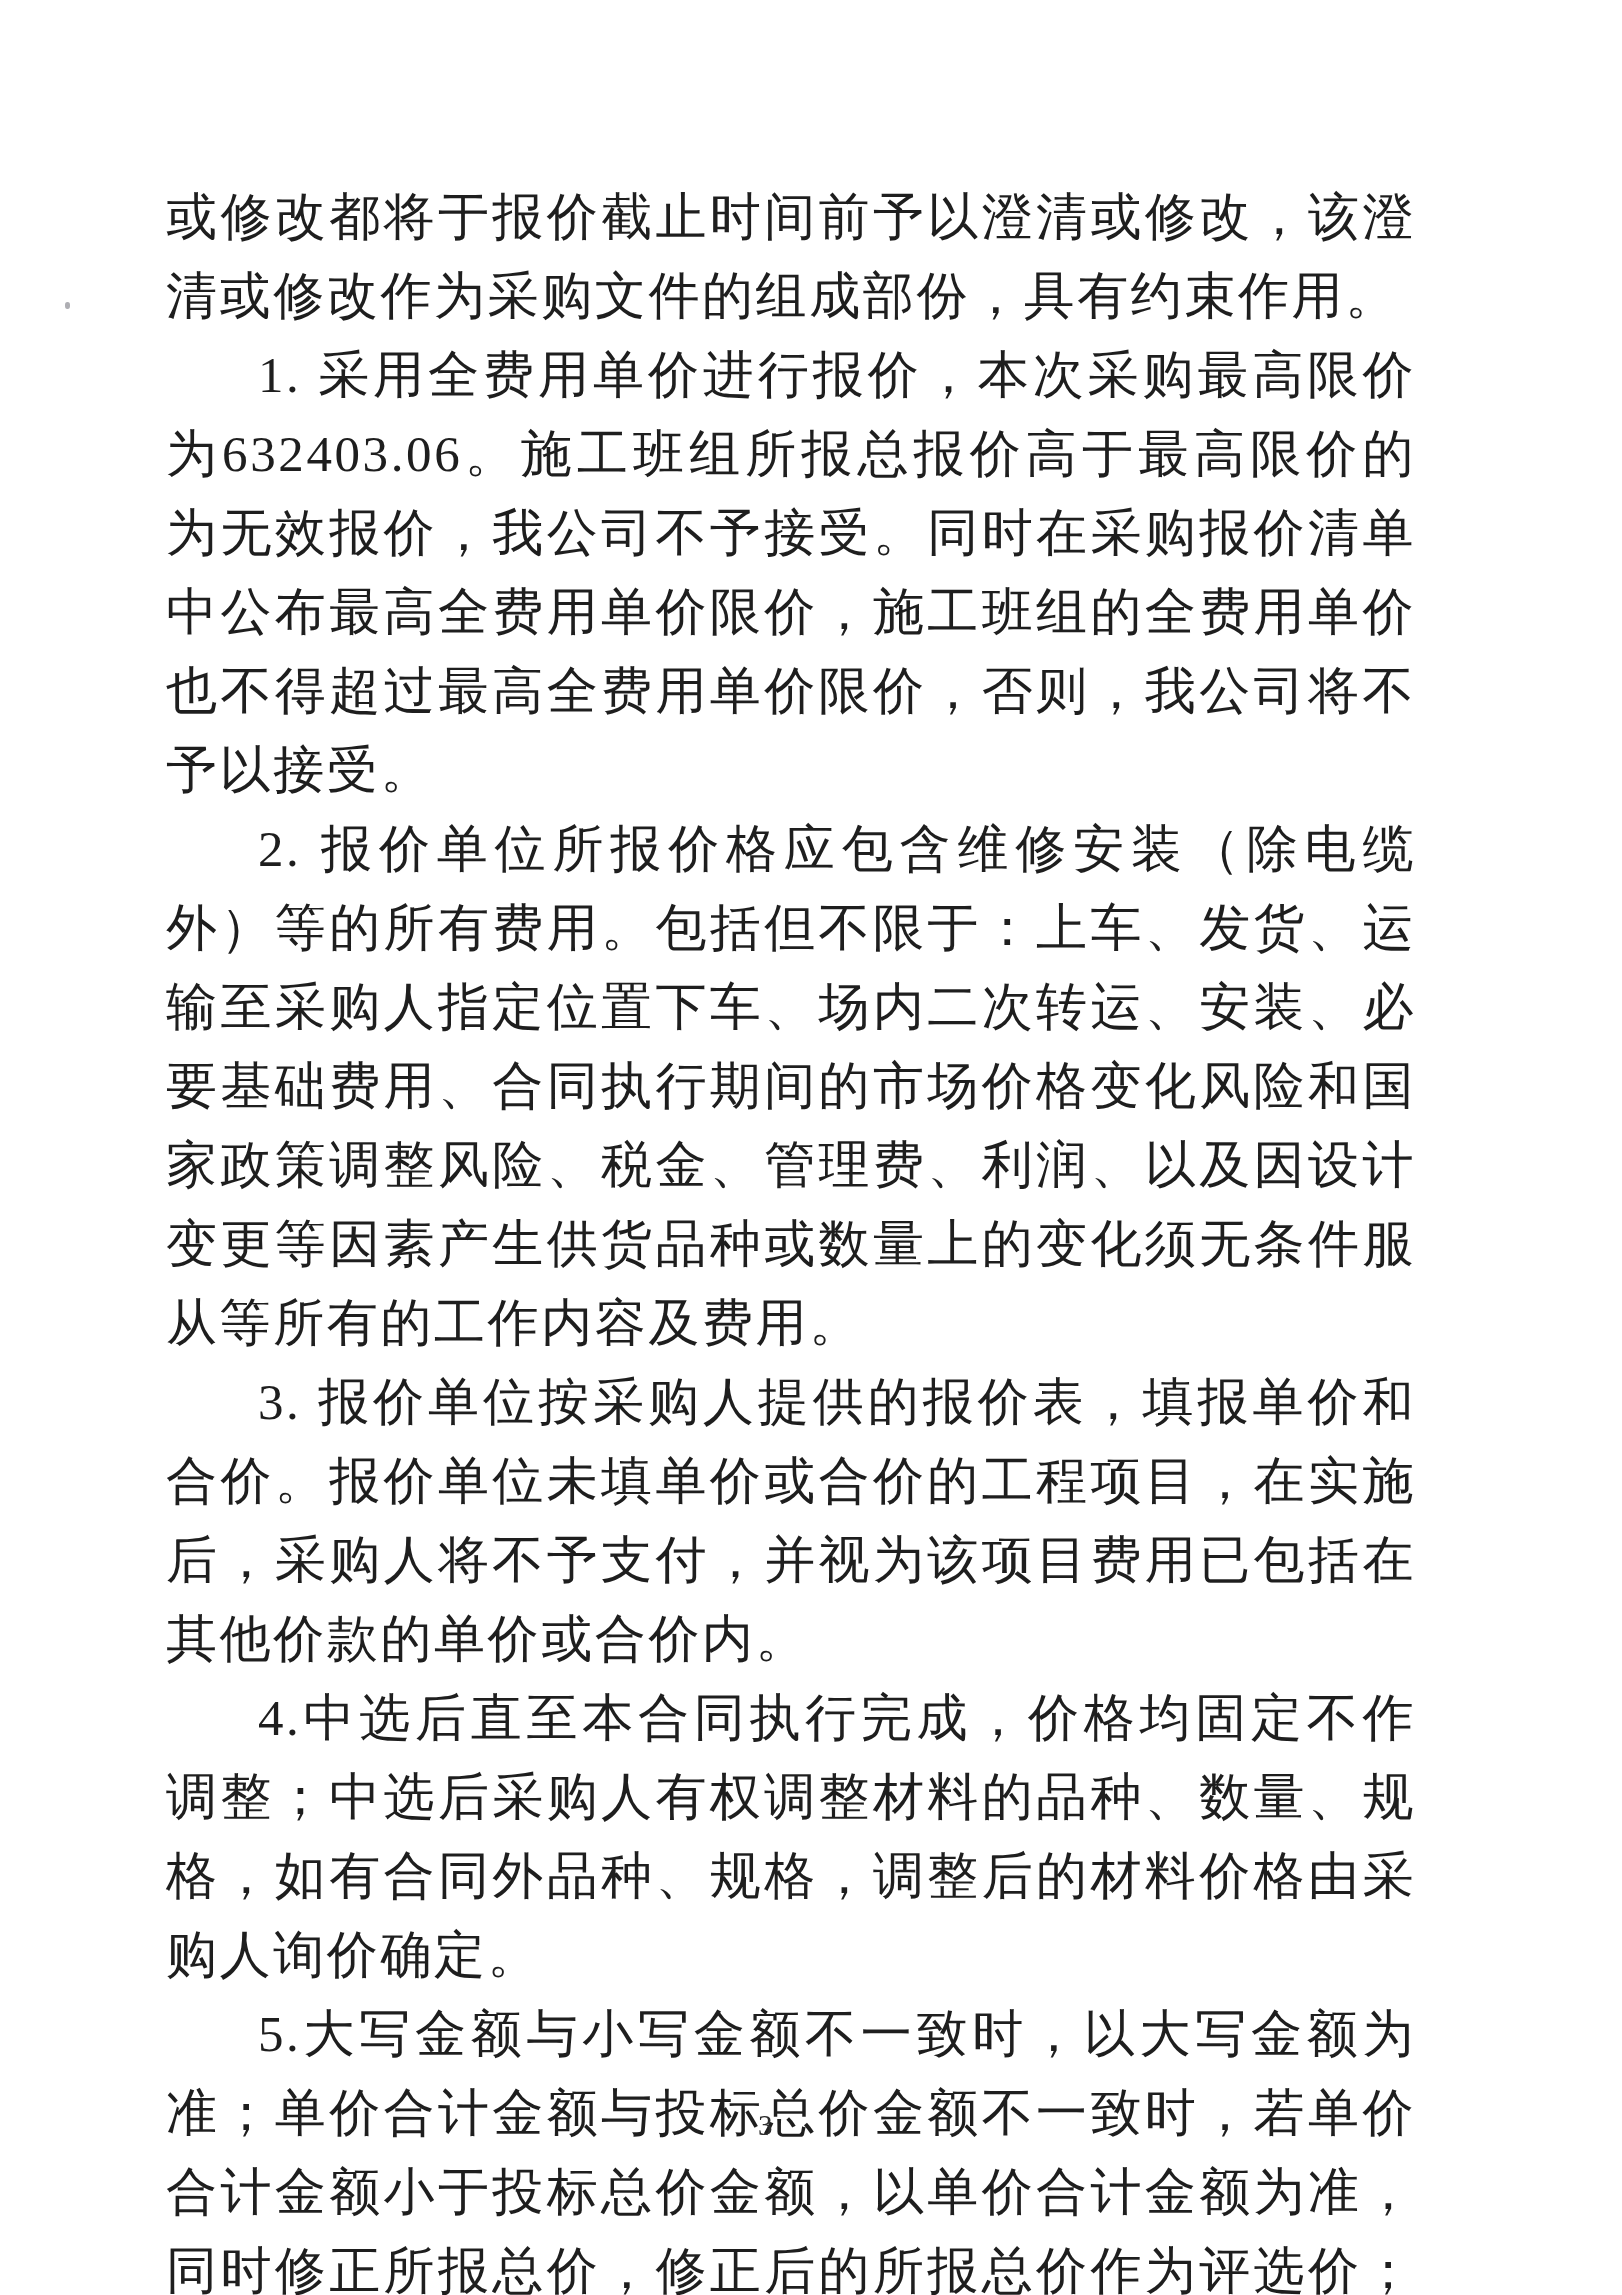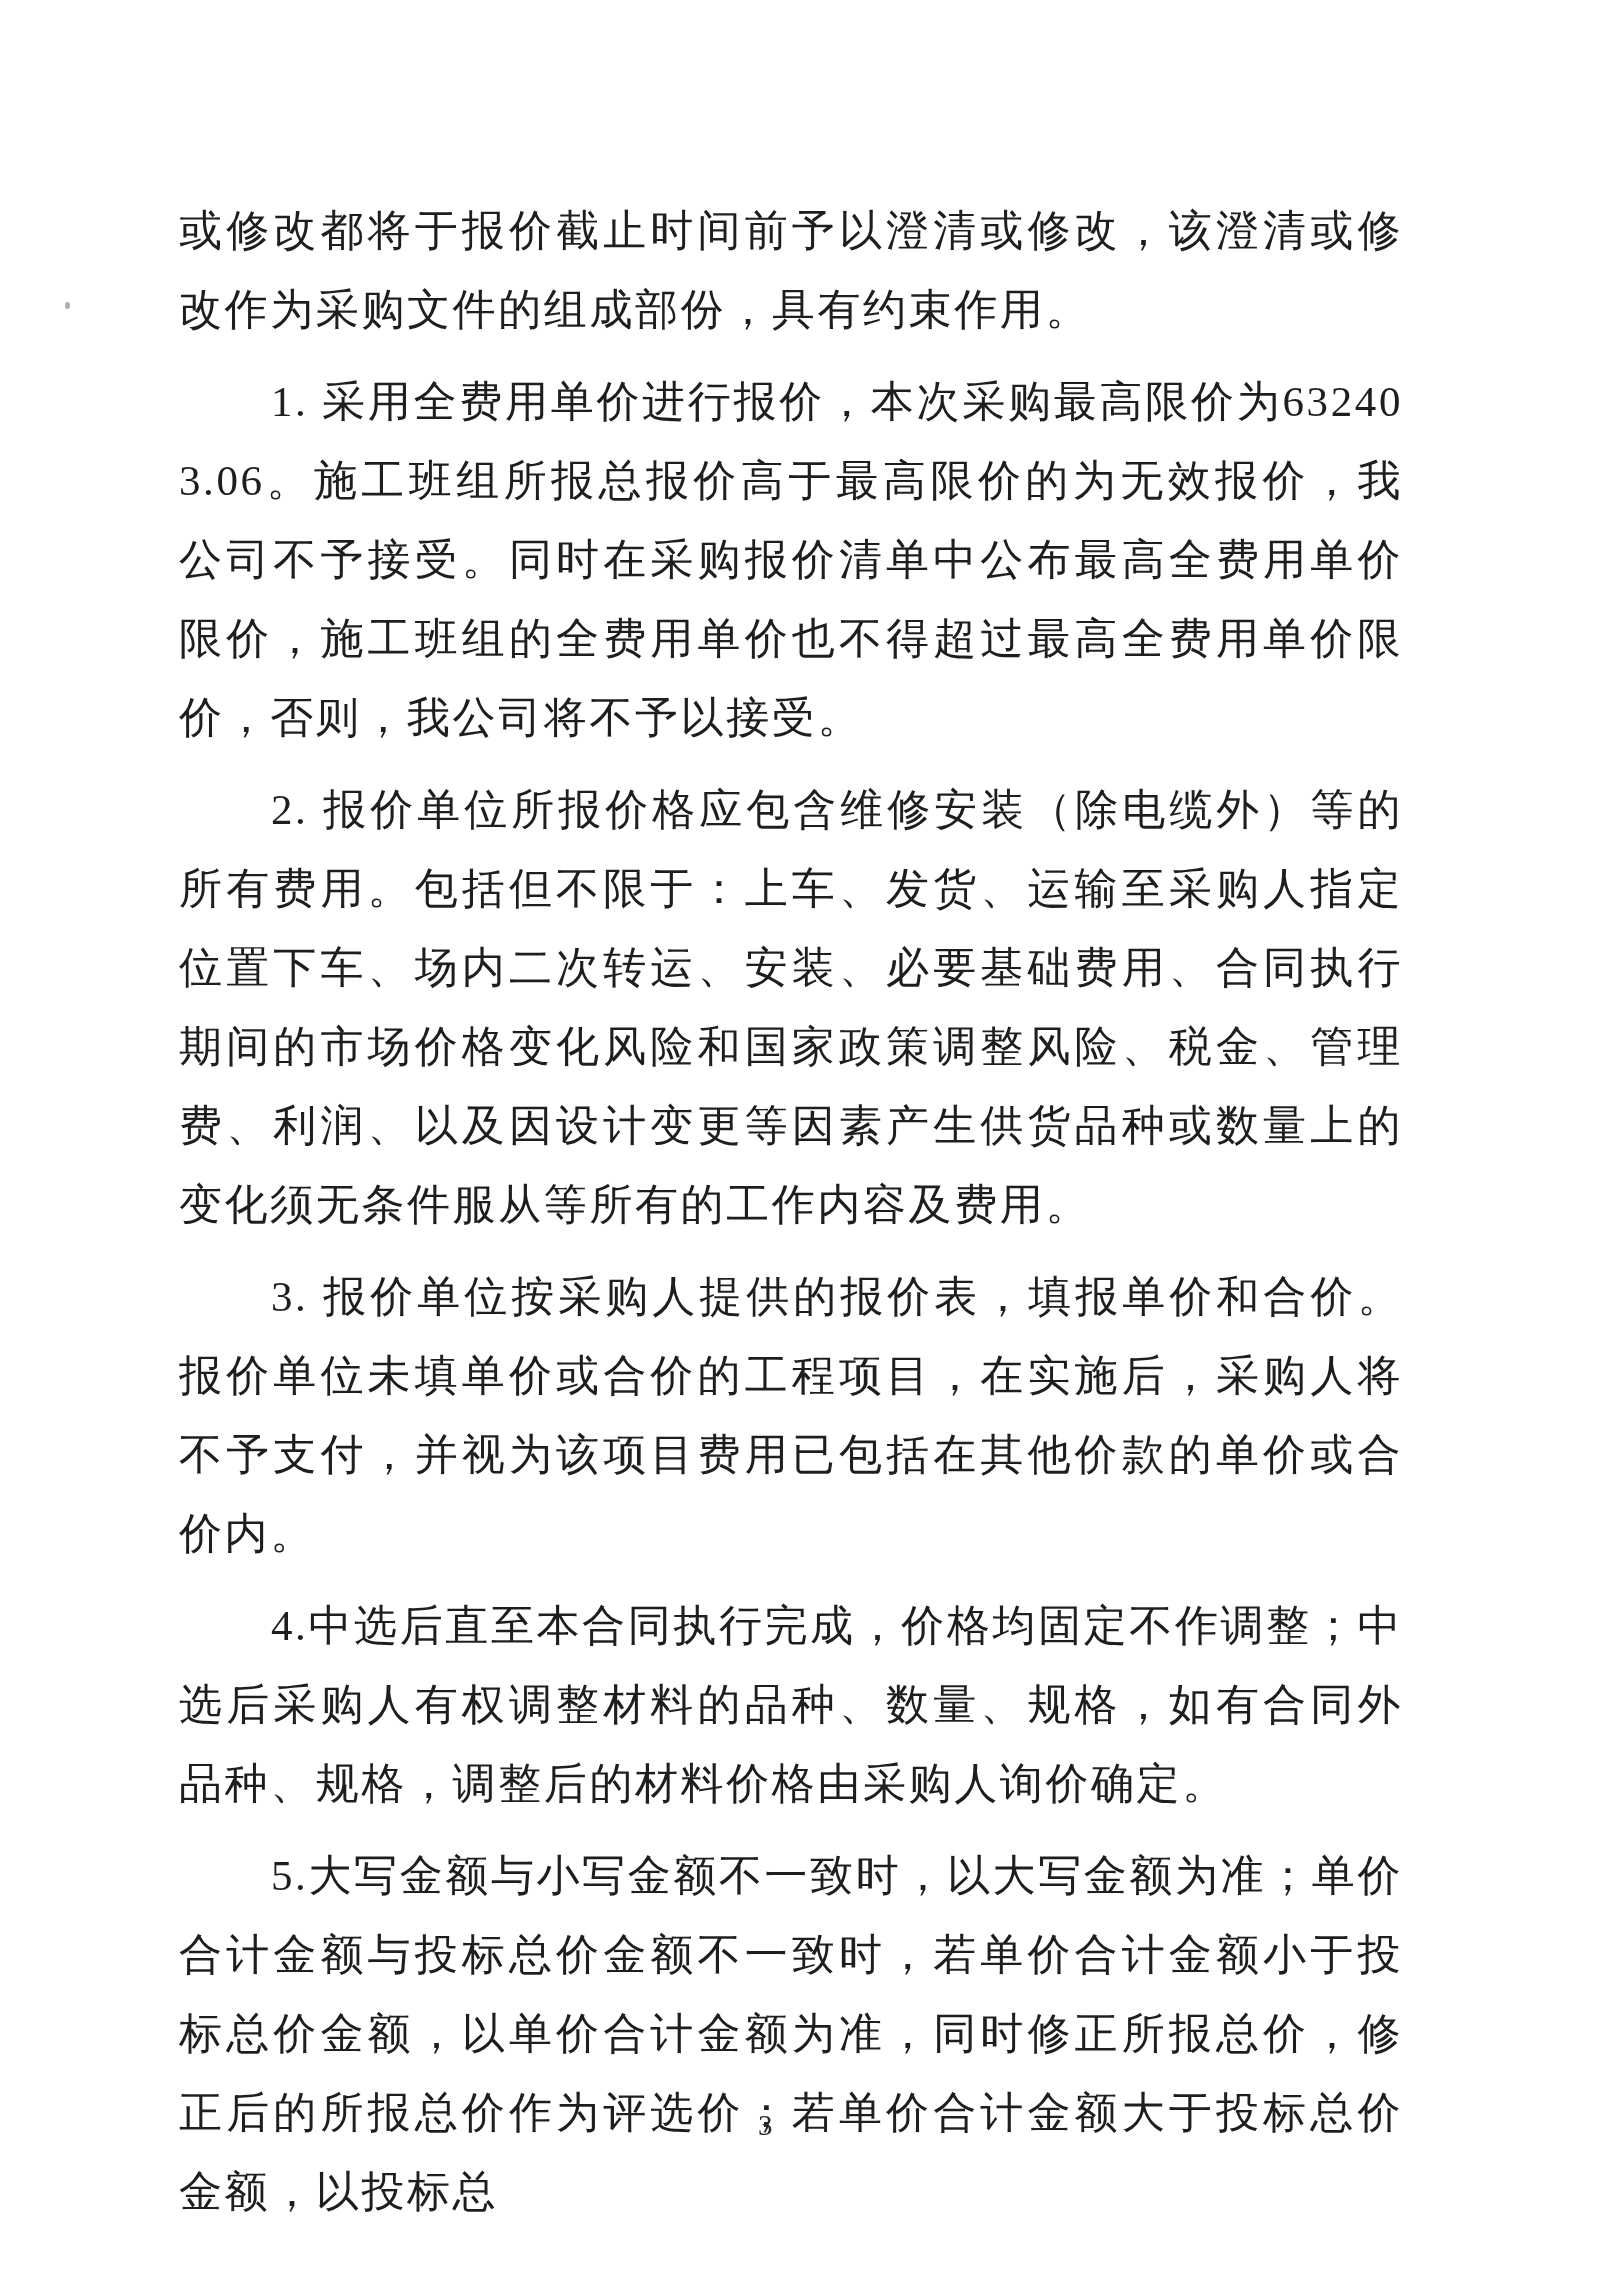--- a/index.html
+++ b/index.html
@@ -16,23 +16,23 @@
     overflow: hidden;
     font-family: "Liberation Serif", serif;
   }
   .content {
     position: absolute;
     left: 166px;
     top: 178px;
     width: 1250px;
   }
   .content p {
-    margin: 13px;
+    margin: 0;
     padding: 0;
-    font-size: 43px;
+    font-size: 51px;
     line-height: 79px;
     letter-spacing: 2.6px;
     color: #1e1e1e;
     text-align: justify;
     text-justify: inter-character;
     word-break: break-all;
   }
   .content p.indent {
     text-indent: 92px;
   }

